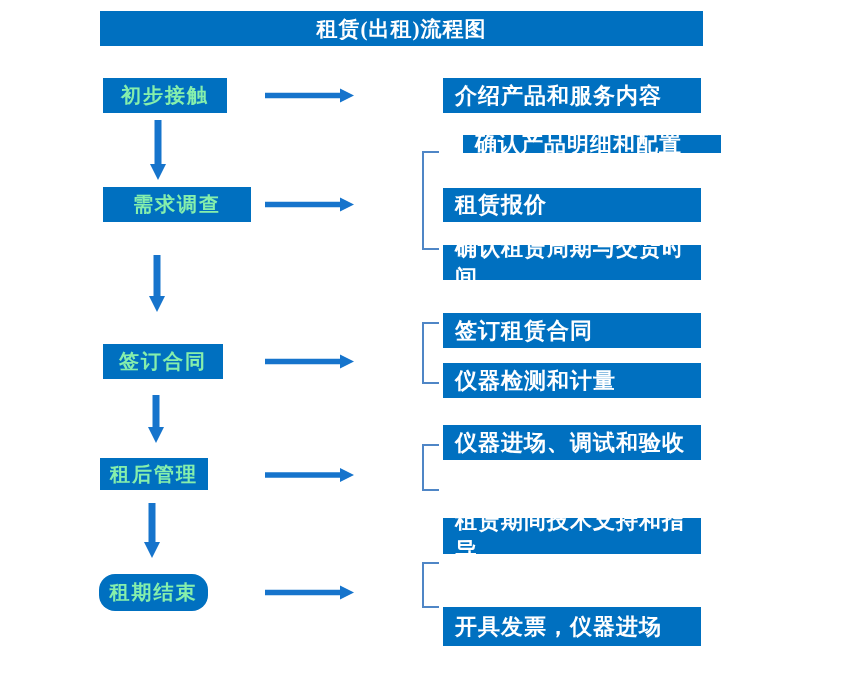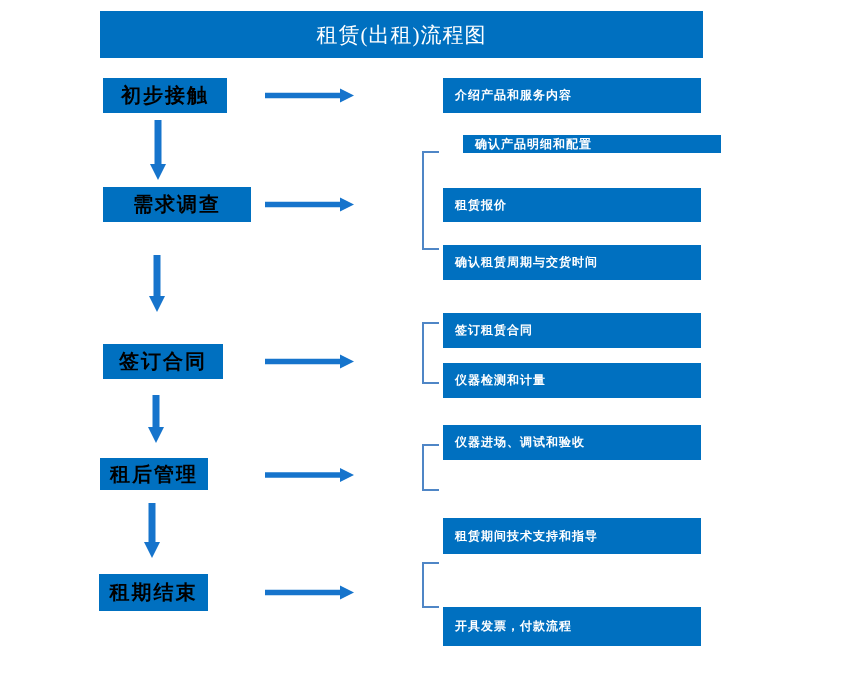--- a/index.html
+++ b/index.html
@@ -11,48 +11,48 @@
   .canvas {
     position: relative;
     width: 844px;
     height: 688px;
     background: #ffffff;
     overflow: hidden;
   }
   .title-bar {
     position: absolute;
     left: 100px; top: 11px;
-    width: 603px; height: 47px;
+    width: 603px; height: 35px;
     background: #0070c0;
     color: #ffffff;
     font-size: 21px;
-    font-weight: normal;
+    font-weight: bold;
     display: flex;
     align-items: center;
     justify-content: center;
     letter-spacing: 1px;
   }
   .stage {
     position: absolute;
     background: #0070c0;
-    color: #000000;
+    color: #86efac;
     font-size: 20px;
     font-weight: bold;
     display: flex;
     align-items: center;
     justify-content: center;
     letter-spacing: 2px;
   }
   .detail {
     position: absolute;
     left: 443px;
     width: 258px;
     background: #0070c0;
     color: #ffffff;
-    font-size: 12px;
+    font-size: 22px;
     font-weight: bold;
     display: flex;
     align-items: center;
     padding-left: 12px;
     box-sizing: border-box;
     letter-spacing: 1px;
   }
   .overlay {
     position: absolute;
     left: 0; top: 0;
@@ -64,35 +64,35 @@
 <body>
 
 <div class="canvas">
 
   <div class="title-bar">租赁(出租)流程图</div>
 
   <div class="stage" style="left:103px; top:78px;  width:124px; height:35px;">初步接触</div>
   <div class="stage" style="left:103px; top:187px; width:148px; height:35px;">需求调查</div>
   <div class="stage" style="left:103px; top:344px; width:120px; height:35px;">签订合同</div>
   <div class="stage" style="left:100px; top:458px; width:108px; height:32px;">租后管理</div>
-  <div class="stage" style="left:99px;  top:574px; width:109px; height:37px;">租期结束</div>
+  <div class="stage" style="left:99px;  top:574px; width:109px; height:37px;border-radius:16px;">租期结束</div>
 
   <div class="detail" style="top:78px;  height:35px;">介绍产品和服务内容</div>
 
   <div class="detail" style="top:135px; height:18px;margin-left:20px;">确认产品明细和配置</div>
   <div class="detail" style="top:188px; height:34px;">租赁报价</div>
   <div class="detail" style="top:245px; height:35px;font-family:Liberation Serif, serif;">确认租赁周期与交货时间</div>
 
   <div class="detail" style="top:313px; height:35px;">签订租赁合同</div>
   <div class="detail" style="top:363px; height:35px;">仪器检测和计量</div>
 
   <div class="detail" style="top:425px; height:35px;">仪器进场、调试和验收</div>
   <div class="detail" style="top:492px; height:36px;margin-top:26px;">租赁期间技术支持和指导</div>
 
-  <div class="detail" style="top:607px; height:39px;">开具发票，付款流程</div>
+  <div class="detail" style="top:607px; height:39px;">开具发票，仪器进场</div>
 
   <svg class="overlay" viewBox="0 0 844 688" xmlns="http://www.w3.org/2000/svg">
 
     <g fill="#1674cc" stroke="#1674cc">
       <line x1="265" y1="95.5" x2="340" y2="95.5" stroke-width="5.5"></line>
       <polygon points="340,88.5 340,102.5 354,95.5" stroke="none"></polygon>
       <line x1="265" y1="204.5" x2="340" y2="204.5" stroke-width="5.5"></line>
       <polygon points="340,197.5 340,211.5 354,204.5" stroke="none"></polygon>
       <line x1="265" y1="361.5" x2="340" y2="361.5" stroke-width="5.5"></line>
       <polygon points="340,354.5 340,368.5 354,361.5" stroke="none"></polygon>

